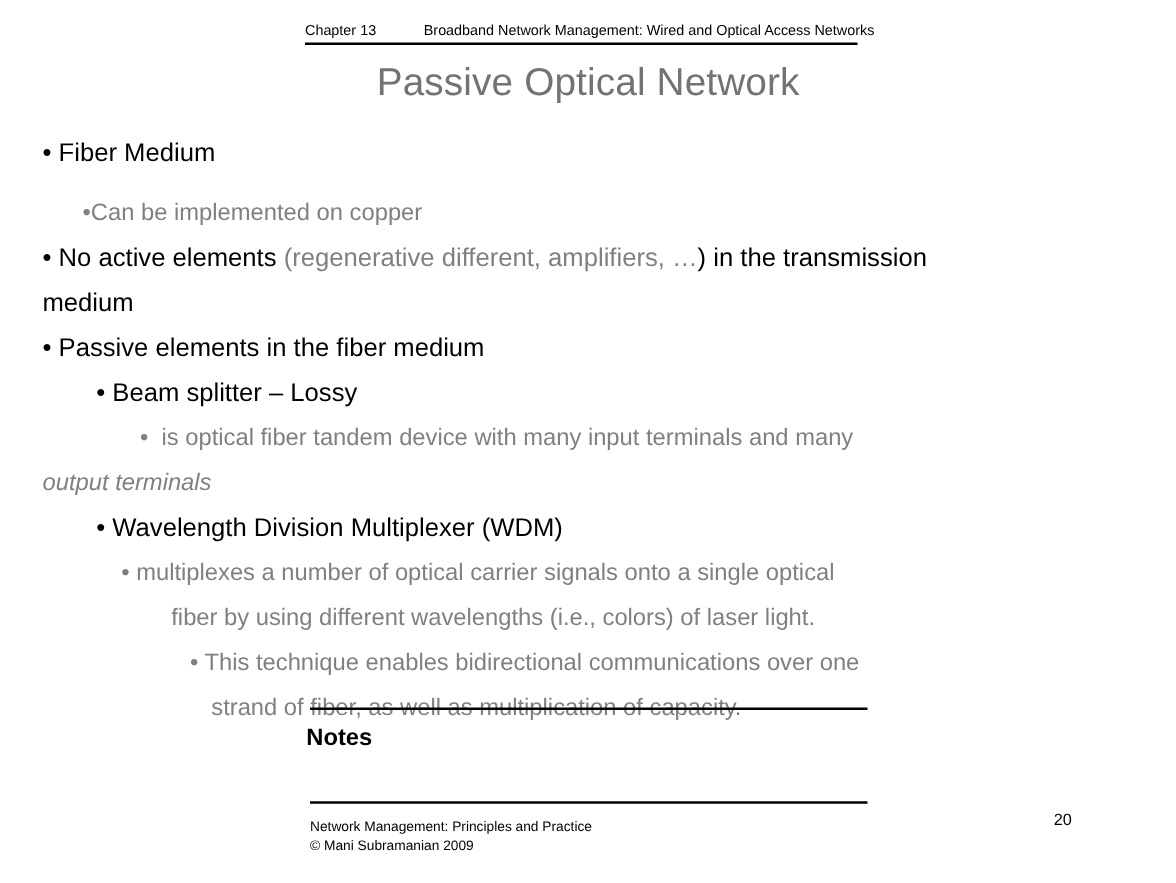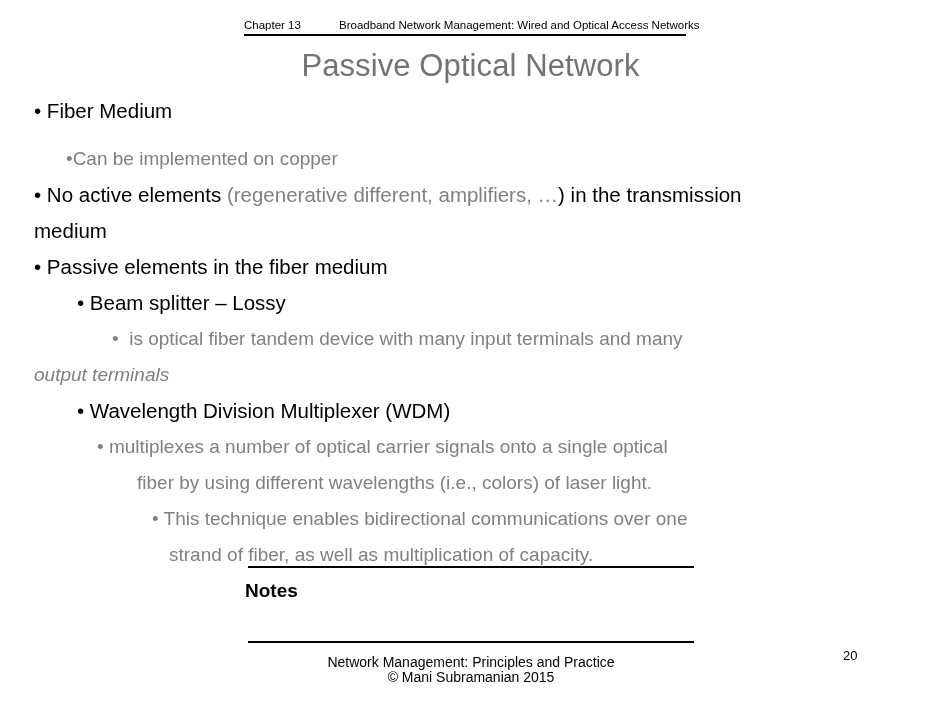--- a/index.html
+++ b/index.html
@@ -50,21 +50,21 @@
     font-size: 31px;
     line-height: 36px;
     letter-spacing: 0.1px;
     color: #737373;
   }
 
   
   .slide-body {
     position: absolute;
     left: 34px;
-    top: 93px;
+    top: 105px;
     width: 880px;
   }
   .bullet-line {
     font-size: 20.5px;
     line-height: 36px;
     color: #000000;
     white-space: pre-wrap;
   }
   .bullet-line.gray { color: #808080; }
   .bullet-line .gray { color: #808080; }
@@ -104,22 +104,22 @@
     width: 446px;
     border-bottom: 2.5px solid #000000;
   }
 
   
   .slide-footer {
     position: absolute;
     left: 248px;
     top: 655px;
     width: 446px;
-    text-align: center;
-    font-size: 14px;
+    text-align: left;
+    font-size: 11px;
     line-height: 15px;
     color: #000000;
   }
   .page-number {
     position: absolute;
     left: 843px;
     top: 648px;
     font-size: 13px;
     color: #000000;
   }
@@ -166,16 +166,16 @@
   <div class="bullet-line lvl6b gray">strand of fiber, as well as multiplication of capacity.</div>
 
 </div>
 
 <div class="notes-rule-top"></div>
 <div class="notes-label">Notes</div>
 <div class="notes-rule-bottom"></div>
 
 <div class="slide-footer">
   <div>Network Management: Principles and Practice</div>
-  <div>© Mani Subramanian 2015</div>
+  <div>© Mani Subramanian 2009</div>
 </div>
 
 <div class="page-number">20</div>
 
 </body></html>

